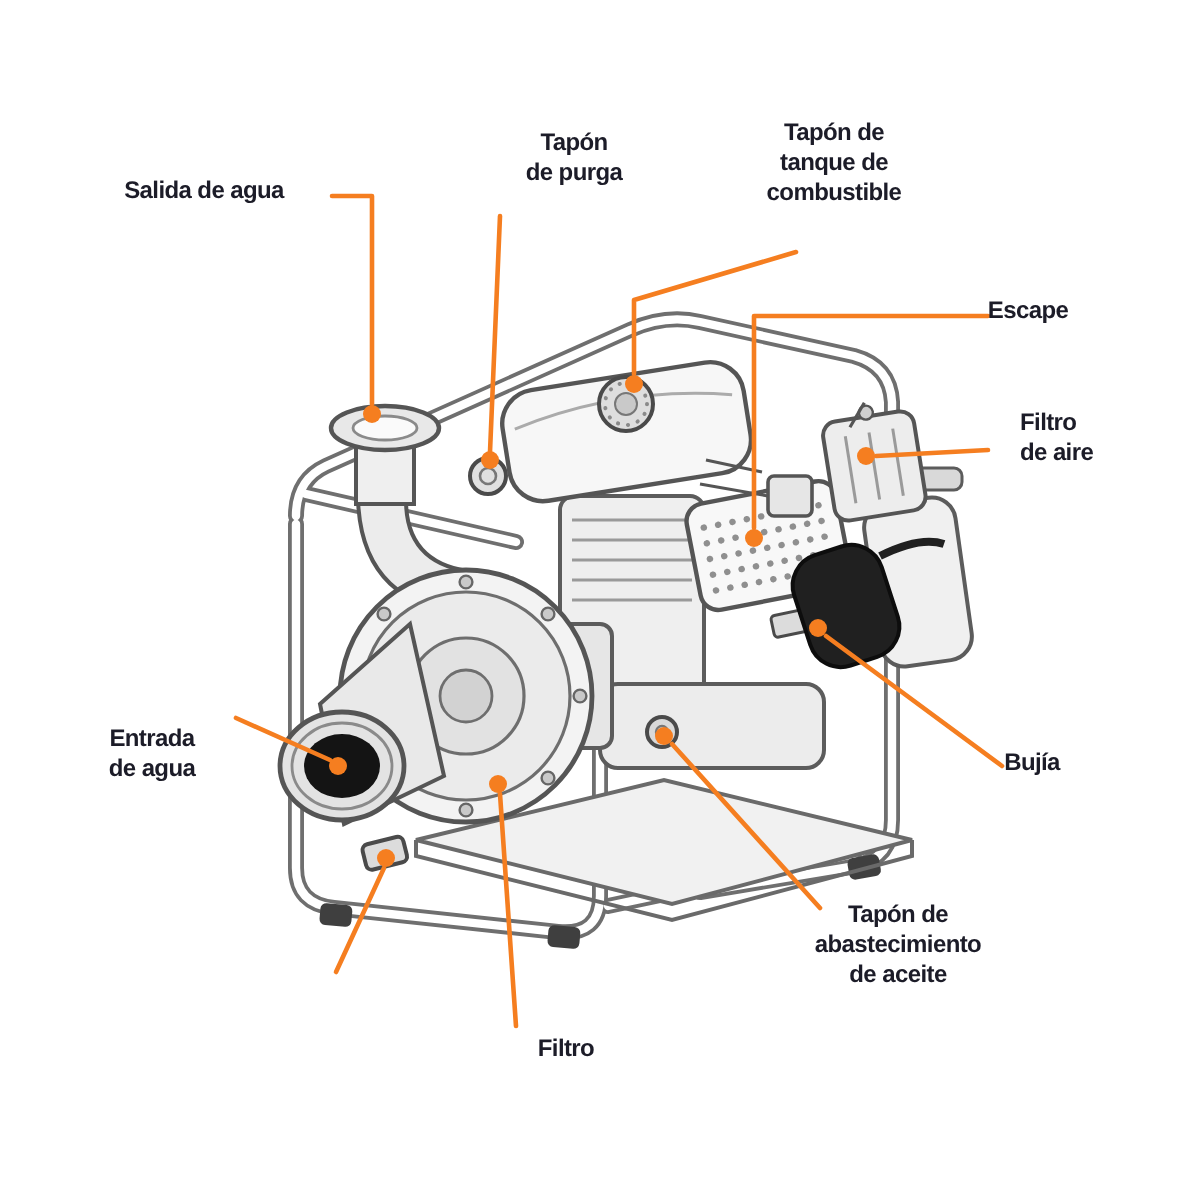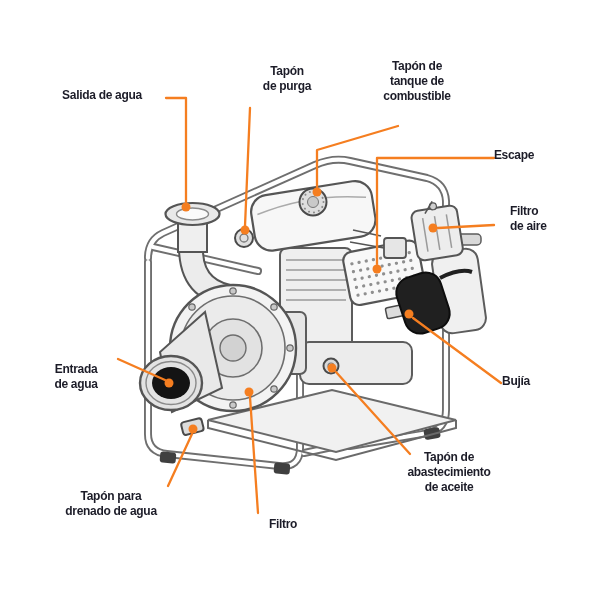--- a/index.html
+++ b/index.html
@@ -184,22 +184,20 @@
   <div class="label" style="left:470px; top:148px; width:88px;  text-align:center;">Escape</div>
 
   <div class="label" style="left:510px; top:204px; width:60px;  text-align:left;">Filtro
 de aire</div>
 
   <div class="label" style="left:36px;  top:338px; width:80px;  text-align:center;margin-top:24px;">Entrada
 de agua</div>
 
   <div class="label" style="left:491px; top:374px; width:50px;  text-align:center;">Bujía</div>
 
-  <div class="label" style="left:38px;  top:489px; width:146px; text-align:center;">Tapón para
-drenado de agua</div>
 
   <div class="label" style="left:250px; top:517px; width:66px;  text-align:center;">Filtro</div>
 
   <div class="label" style="left:386px; top:450px; width:126px; text-align:center;">Tapón de
 abastecimiento
 de aceite</div>
 
 </div>
 
 </body></html>

